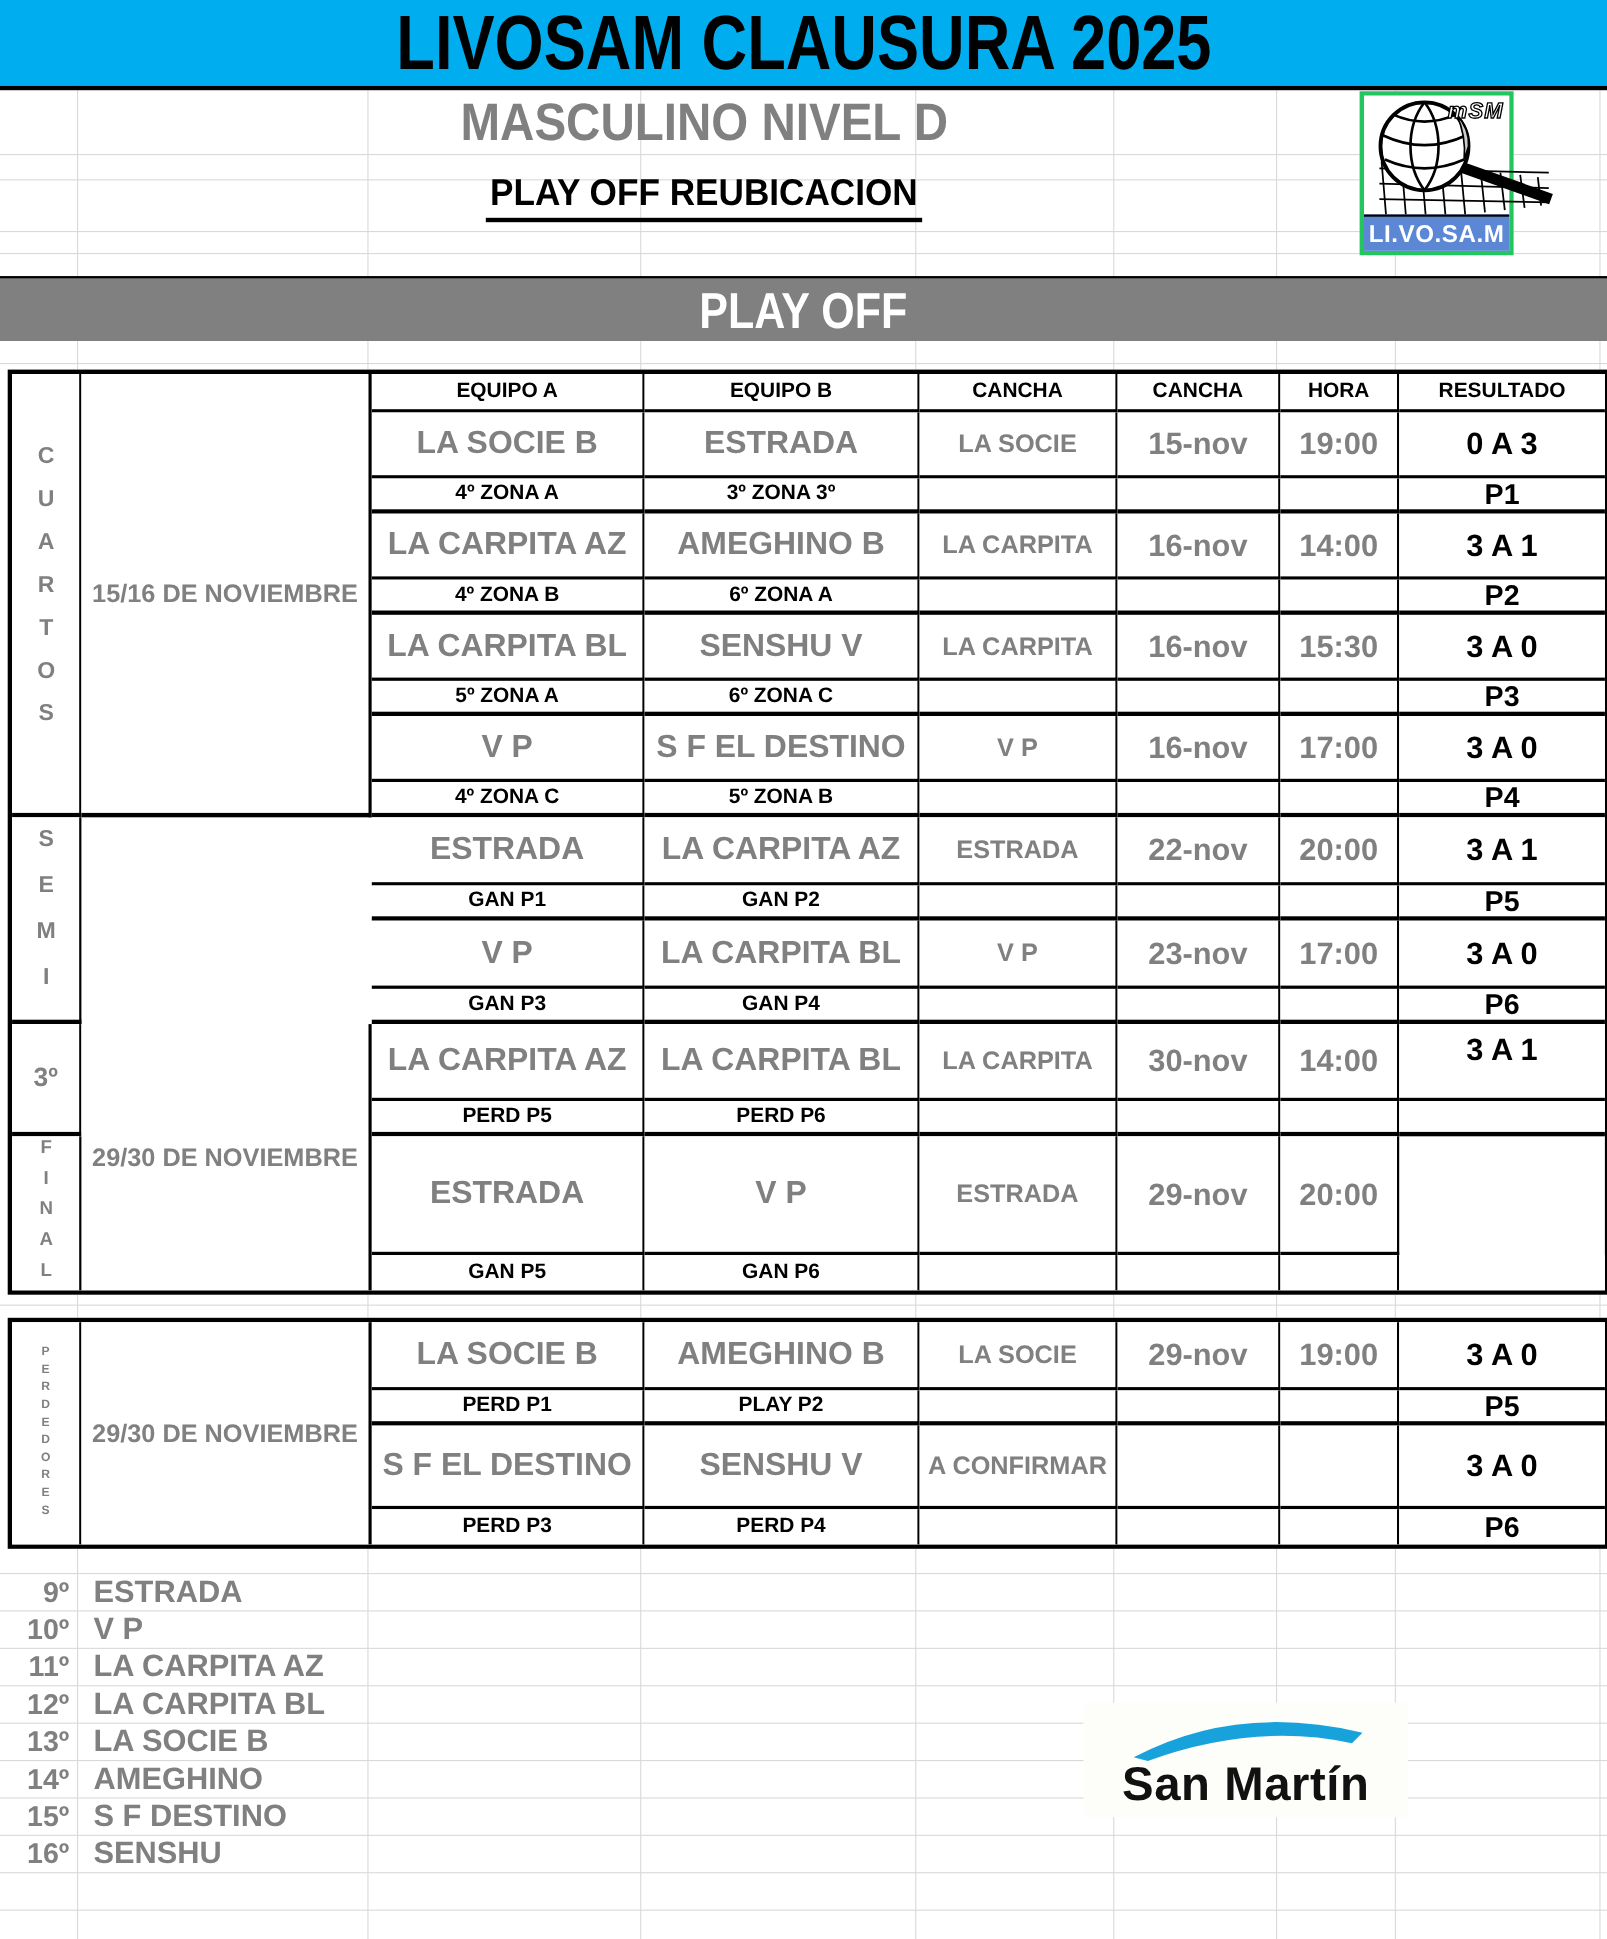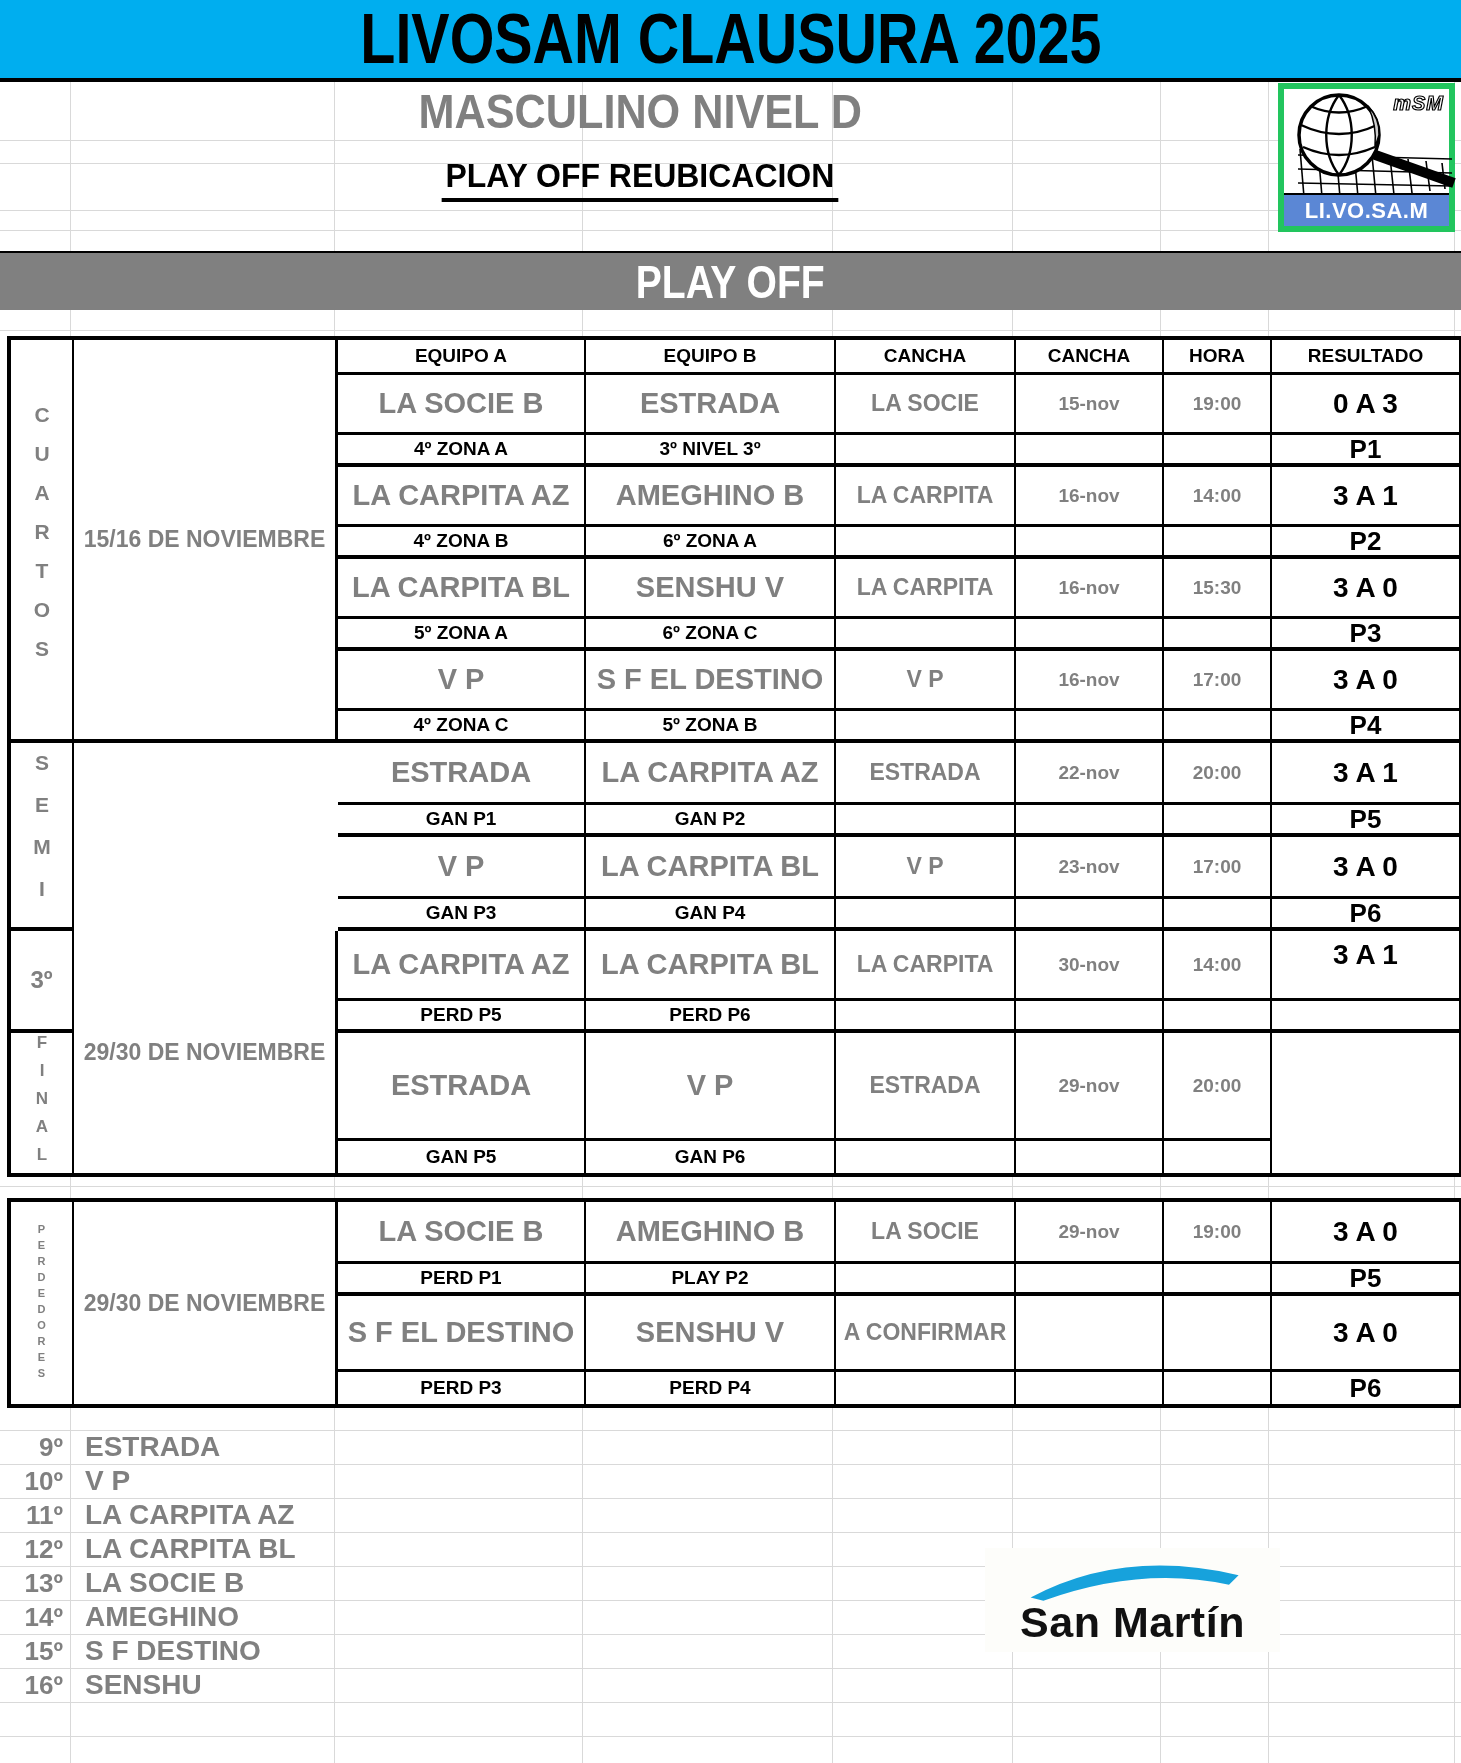--- a/index.html
+++ b/index.html
@@ -21,22 +21,22 @@
   .subtitle-text{font-size:48px;font-weight:bold;color:#808080;transform:scaleX(0.9);white-space:nowrap;}
   .stage-row{position:absolute;left:0;top:152px;width:1280px;height:54px;display:flex;
              align-items:center;justify-content:center;z-index:1;}
   .stage-text{font-size:34px;font-weight:bold;color:#000;transform:scaleX(0.94);
               border-bottom:4px solid #000;padding:0 4px 3px 4px;white-space:nowrap;}
   .playoff-banner{position:absolute;left:0;top:251px;width:1461px;height:57px;background:#808080;
                   border-top:2px solid #000;display:flex;align-items:center;justify-content:center;z-index:2;}
   .banner-text{font-size:46px;font-weight:bold;color:#fff;transform:scaleX(0.85);white-space:nowrap;}
 
   
-  .logo-box{position:absolute;left:1278px;top:83px;width:177px;height:149px;background:#fff;
-            border:6px solid #22c55e;box-sizing:border-box;z-index:3;}
+  .logo-box{position:absolute;left:1236px;top:83px;width:140px;height:149px;background:#fff;
+            border:4px solid #22c55e;box-sizing:border-box;z-index:3;}
   .logo-art{position:relative;width:100%;height:112px;background:#fff;}
   .msm{position:absolute;top:3px;right:5px;font-size:20px;font-weight:bold;font-style:italic;
        color:#fff;-webkit-text-stroke:1.2px #000;letter-spacing:1px;}
   .logo-bar{position:absolute;left:0;bottom:0;width:100%;height:33px;background:#5B87D5;
             border-top:2px solid #000;box-sizing:border-box;display:flex;align-items:center;justify-content:center;}
   .logo-bar span{color:#fff;font-weight:bold;font-size:22px;letter-spacing:0.5px;}
 
   
   .tbl{position:absolute;left:7px;width:1448px;display:grid;
        grid-template-columns:63px 264px 248px 250px 180px 148px 108px 187px;
@@ -45,21 +45,21 @@
   .tbl.perd{top:1198px;grid-template-rows:62px 32px 76px 32px;}
   .cell{display:flex;align-items:center;justify-content:center;border-right:2px solid #000;
         border-bottom:3px solid #000;background:#fff;overflow:hidden;white-space:nowrap;position:relative;}
   .rlast{border-right:0;}
   .blast{border-bottom:0;}
   .bthick{border-bottom:4px solid #000;}
   .dcell{border-right:3px solid #000;}
   .hdr{font-size:19px;font-weight:bold;color:#000;}
   .team{font-size:29px;font-weight:bold;color:#808080;}
   .gcell{font-size:23px;font-weight:bold;color:#808080;}
-  .gsm{font-size:19px;}
+  .gsm{font-size:28px;}
   .res{font-size:28px;font-weight:bold;color:#000;}
   .res3{align-items:flex-start;padding-top:8px;box-sizing:border-box;}
   .plabel{font-size:26px;font-weight:bold;color:#000;}
   .origin{font-size:19px;font-weight:bold;color:#000;}
   .datecell-text{font-size:23px;font-weight:bold;color:#808080;}
   .vcell{color:#808080;font-weight:bold;}
   .vtext{writing-mode:vertical-rl;text-orientation:upright;font-weight:bold;color:#808080;}
   .v-cuartos{font-size:21px;letter-spacing:16px;}
   .v-semi{font-size:21px;letter-spacing:19px;}
   .v-final{font-size:17px;letter-spacing:9px;}
@@ -203,21 +203,21 @@
     <div class="cell gcell gsm" style="grid-area:2/7">
         <span>19:00</span>
       </div>
     <div class="cell res rlast" style="grid-area:2/8">
         <span>0 A 3</span>
       </div>
     <div class="cell origin bthick" style="grid-area:3/3">
         <span>4º ZONA A</span>
       </div>
     <div class="cell origin bthick" style="grid-area:3/4">
-        <span>3º NIVEL 3º</span>
+        <span>3º ZONA 3º</span>
       </div>
     <div class="cell bthick" style="grid-area:3/5"></div>
     <div class="cell bthick" style="grid-area:3/6"></div>
     <div class="cell bthick" style="grid-area:3/7"></div>
     <div class="cell plabel rlast bthick" style="grid-area:3/8">
         <span>P1</span>
       </div>
 
     <div class="cell team" style="grid-area:4/3">
         <span>LA CARPITA AZ</span>

